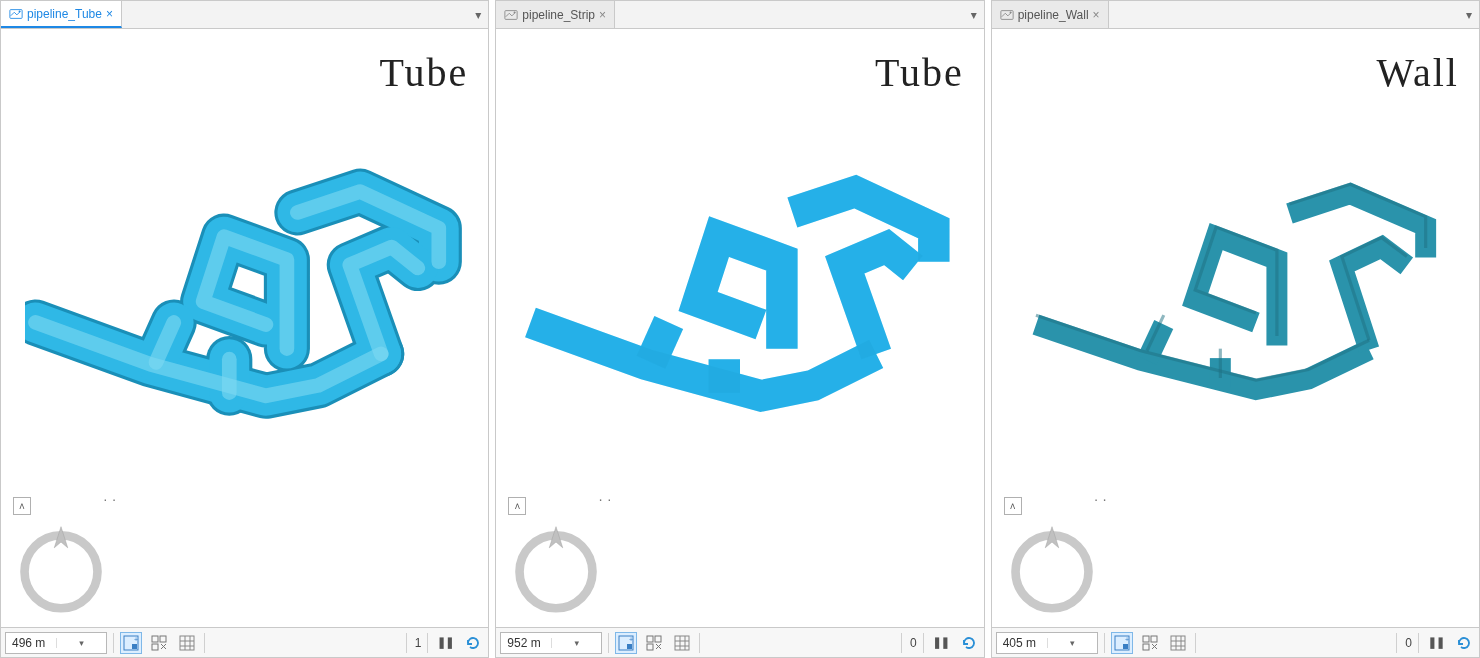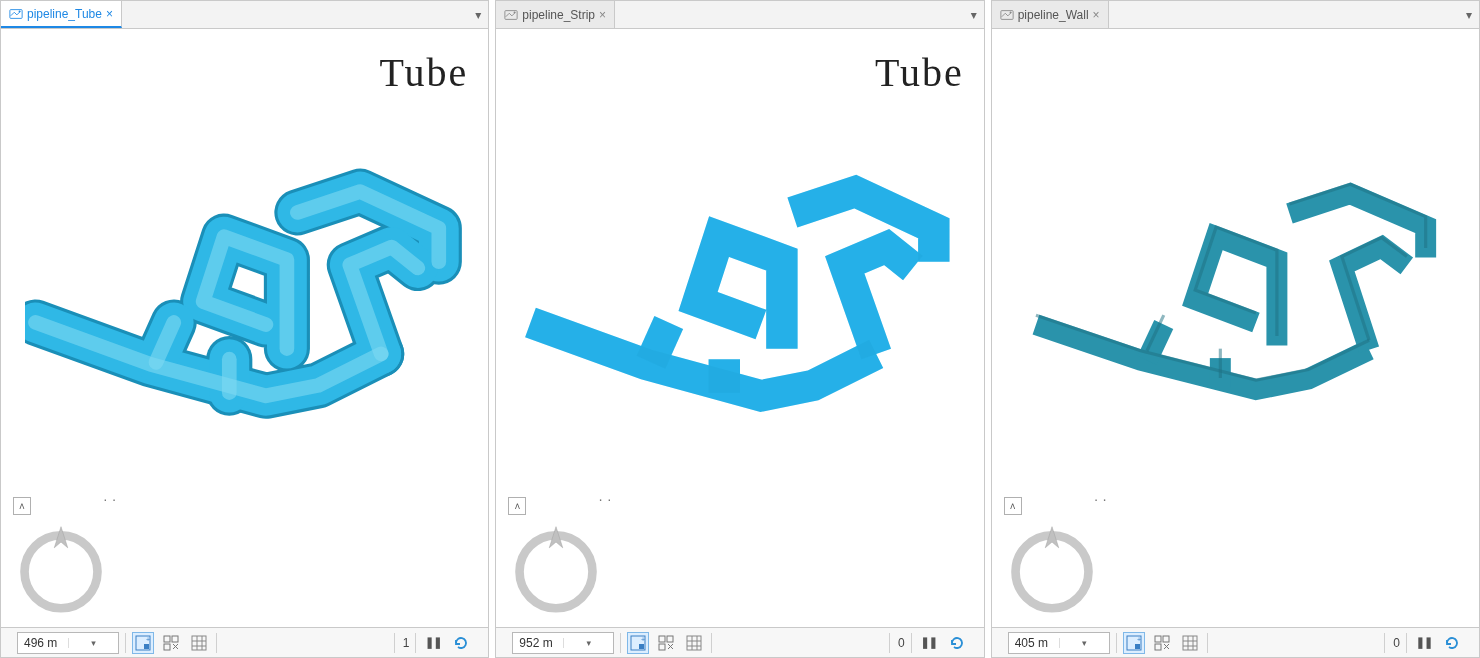--- a/index.html
+++ b/index.html
@@ -14,21 +14,21 @@
   .tab .close-x { font-size:12px; color:#888; cursor:pointer; }
   .tab-icon svg { width:14px; height:14px; display:block; }
   .tab-spacer { flex:1; }
   .tab-dropdown { width:20px; display:flex; align-items:center; justify-content:center; color:#666; }
   .viewport { flex:1; position:relative; background:#fff; overflow:hidden; }
   .type-label { position:absolute; top:20px; right:20px; font-family:Liberation Serif, serif; font-size:40px; letter-spacing:2px; color:#222; }
   .compass-wrap { position:absolute; left:12px; bottom:12px; }
   .compass-toggle { width:18px; height:18px; border:1px solid #b0b0b0; display:flex; align-items:center; justify-content:center; font-size:10px; color:#555; background:#fff; margin-bottom:4px; }
   .loading-dots { position:absolute; left:90px; bottom:108px; font-size:14px; color:#777; letter-spacing:4px; }
   .compass svg { width:96px; height:96px; display:block; }
-  .statusbar { height:30px; border-top:1px solid #c9c9c9; background:#f7f7f7; display:flex; align-items:center; padding:0 16px; gap:6px; }
+  .statusbar { height:30px; border-top:1px solid #c9c9c9; background:#f7f7f7; display:flex; align-items:center; padding:0 4px; gap:6px; }
   .scale-combo { display:flex; align-items:center; border:1px solid #b8b8b8; background:#fff; height:22px; }
   .scale-combo span { padding:0 6px; font-size:12px; color:#333; min-width:50px; }
   .scale-combo .dd { width:16px; text-align:center; color:#666; border-left:1px solid #ddd; font-size:9px; }
   .sep { width:1px; height:20px; background:#d0d0d0; }
   .icon-btn { width:22px; height:22px; display:flex; align-items:center; justify-content:center; color:#555; border:1px solid transparent; }
   .icon-btn.active { background:#dceeff; border:1px solid #7fb8e8; }
   .icon-btn svg { width:16px; height:16px; display:block; }
   .flex-spacer { flex:1; }
   .status-chip { display:flex; align-items:center; gap:2px; font-size:12px; color:#444; }
   .pipeline-svg { position:absolute; left:50%; top:50%; transform:translate(-50%,-55%); }
@@ -255,20 +255,21 @@
           </span>
         <span class="tab-label">pipeline_Wall</span>
         <span class="close-x">×</span>
       </div>
       <div class="tab-spacer"></div>
       <div class="tab-dropdown">
           <span>▾</span>
         </div>
     </div>
     <div class="viewport">
+      <div class="type-label">Wall</div>
       <svg class="pipeline-svg" width="440" height="320" viewBox="30 160 420 260">
           <polyline points="50,302 150,336 260,364 310,354 368,326" fill="none" stroke="#2a93ab" stroke-width="20" stroke-linecap="butt" stroke-linejoin="miter"></polyline>
           <polyline points="280,322 280,240 222,218 202,278 260,300" fill="none" stroke="#2a93ab" stroke-width="20" stroke-linecap="butt" stroke-linejoin="miter"></polyline>
           <polyline points="292,196 350,177 422,208 422,238" fill="none" stroke="#2a93ab" stroke-width="20" stroke-linecap="butt" stroke-linejoin="miter"></polyline>
           <polyline points="368,326 342,246 380,228 404,246" fill="none" stroke="#2a93ab" stroke-width="20" stroke-linecap="butt" stroke-linejoin="miter"></polyline>
           <polyline points="156,336 172,302" fill="none" stroke="#2a93ab" stroke-width="20" stroke-linecap="butt" stroke-linejoin="miter"></polyline>
           <polyline points="226,362 226,334" fill="none" stroke="#2a93ab" stroke-width="20" stroke-linecap="butt" stroke-linejoin="miter"></polyline>
           <polyline points="50,302 150,336 260,364 310,354 368,326" fill="none" stroke="#1d6f82" stroke-width="3" stroke-linecap="butt" opacity="0.5" transform="translate(0,-9)"></polyline>
           <polyline points="280,322 280,240 222,218 202,278 260,300" fill="none" stroke="#1d6f82" stroke-width="3" stroke-linecap="butt" opacity="0.5" transform="translate(0,-9)"></polyline>
           <polyline points="292,196 350,177 422,208 422,238" fill="none" stroke="#1d6f82" stroke-width="3" stroke-linecap="butt" opacity="0.5" transform="translate(0,-9)"></polyline>

